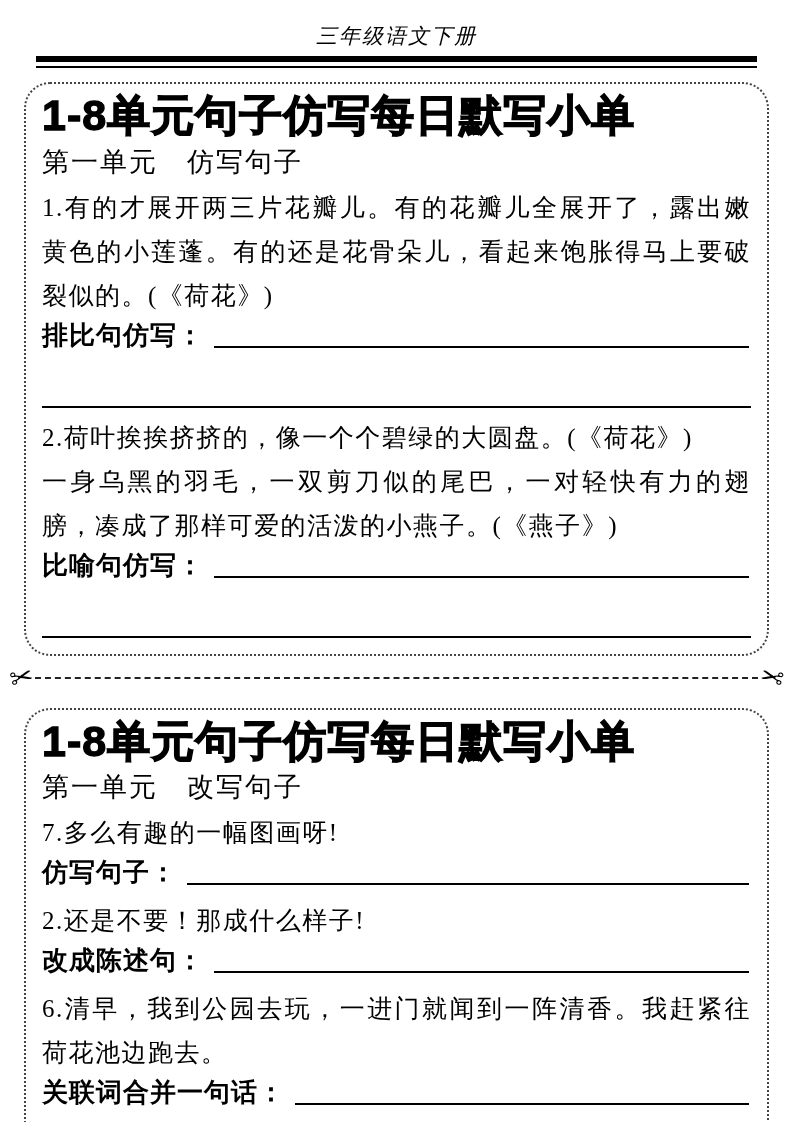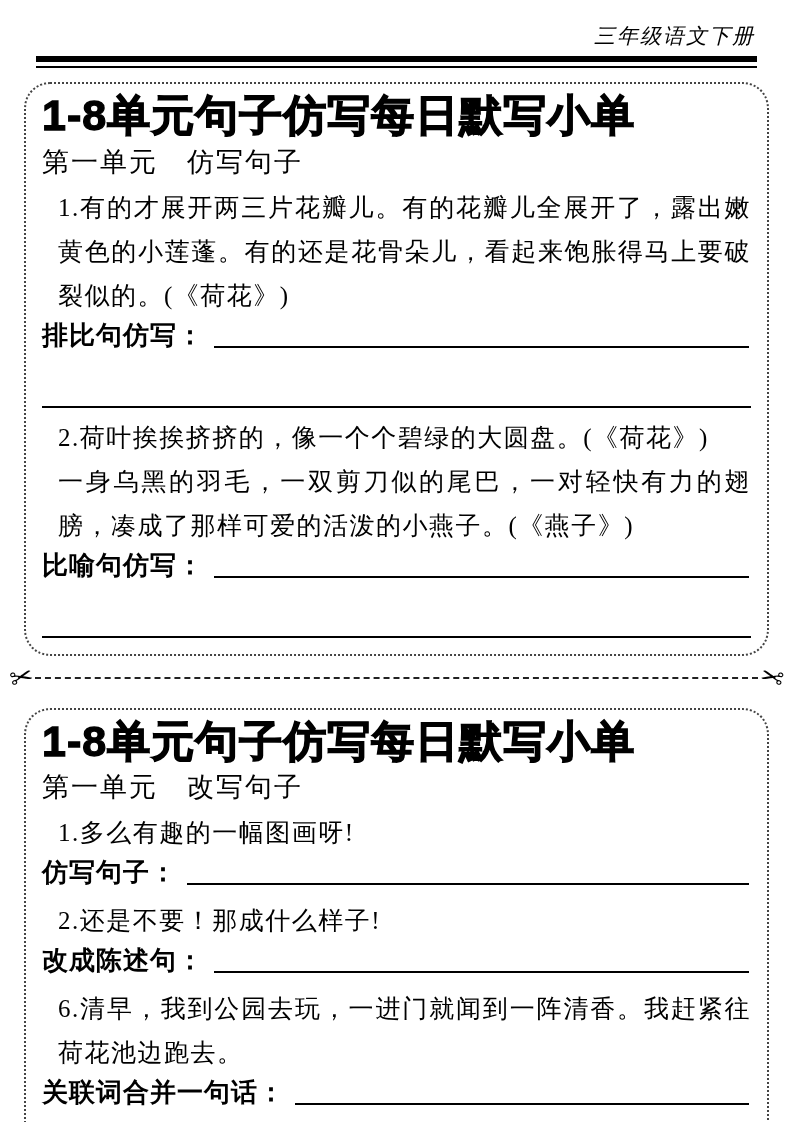--- a/index.html
+++ b/index.html
@@ -10,21 +10,21 @@
     height: 1122px;
     margin: 0 auto;
     background: #ffffff;
     color: #000;
     overflow: hidden;
     font-family: "Liberation Serif", serif;
   }
   
   .header {
     display: flex;
-    justify-content: flex-end;
+    justify-content: center;
     align-items: flex-end;
     padding: 22px 38px 0 38px;
   }
   .header .hdr-text {
     font-family: "Liberation Serif", serif;
     font-style: italic;
     font-size: 21px;
     letter-spacing: 2px;
   }
   .hdr-rule {
@@ -58,21 +58,20 @@
     line-height: 40px;
     margin-bottom: 4px;
     letter-spacing: 2px;
   }
   .para {
     font-family: "Liberation Serif", serif;
     font-size: 25px;
     line-height: 44px;
     letter-spacing: 1.5px;
     text-align: justify;
-    margin-left: 16px;
   }
   .label-row {
     display: flex;
     align-items: flex-start;
     height: 44px;
   }
   .q-label {
     font-family: "Liberation Sans", sans-serif;
     font-weight: 800;
     font-size: 26px;
@@ -144,21 +143,21 @@
   <div class="cut-row">
     <span class="scissors left">✂</span>
     <span class="cut-dash"></span>
     <span class="scissors right">✂</span>
   </div>
 
   <div class="card">
     <div class="card-title">1-8单元句子仿写每日默写小单</div>
     <div class="card-subtitle">第一单元　改写句子</div>
 
-    <div class="para">1.多么有趣的一幅图画呀!</div>
+    <div class="para">7.多么有趣的一幅图画呀!</div>
     <div class="label-row">
       <span class="q-label">仿写句子：</span>
       <span class="write-line"></span>
     </div>
 
     <div class="para">2.还是不要！那成什么样子!</div>
     <div class="label-row">
       <span class="q-label">改成陈述句：</span>
       <span class="write-line"></span>
     </div>

